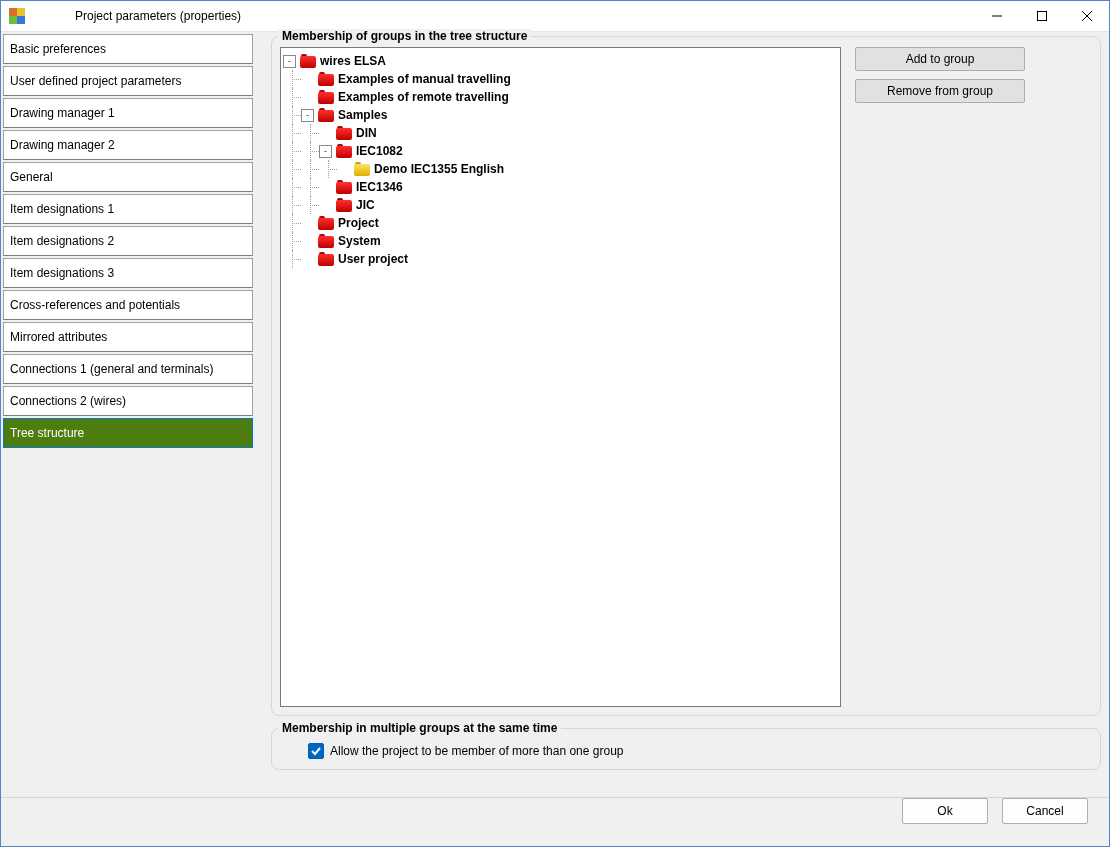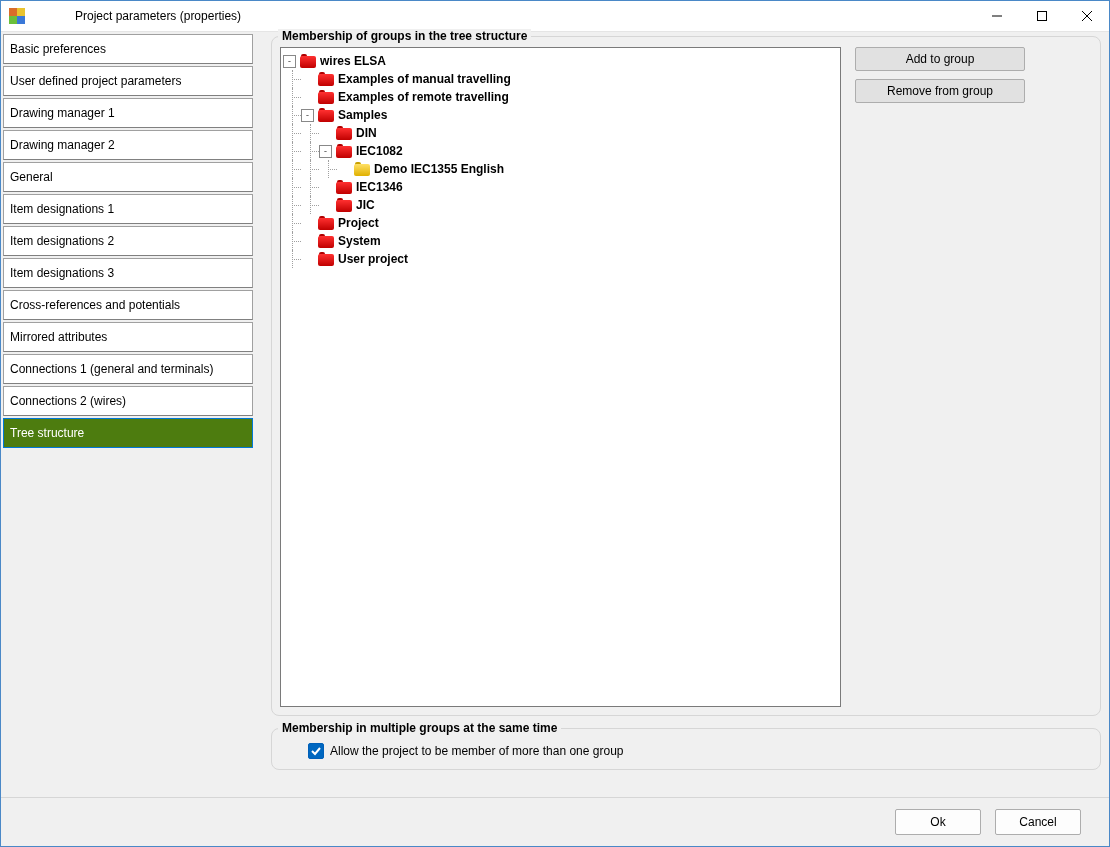--- a/index.html
+++ b/index.html
@@ -44,21 +44,21 @@
   .tree-label{font-weight:bold;font-size:12px;}
 
   .side-buttons{flex:1;display:flex;flex-direction:column;justify-content:flex-end;align-items:flex-start;gap:8px;padding:0 0 8px 14px;}
   .btn{min-width:170px;height:24px;border:1px solid #adadad;background:#e1e1e1;border-radius:2px;font-family:inherit;font-size:12px;cursor:default;}
 
   .multi-box{padding-bottom:10px;}
   .chk-row{display:flex;align-items:center;gap:6px;margin-top:4px;padding-left:28px;}
   .chk{width:14px;height:14px;border:1px solid #005fb8;border-radius:2px;background:#0067c0;display:flex;align-items:center;justify-content:center;}
   .chk svg{width:10px;height:10px;stroke:#fff;stroke-width:2;fill:none;}
 
-  .footer{height:48px;border-top:1px solid #d6d6d6;background:#f0f0f0;display:flex;align-items:center;justify-content:flex-end;gap:14px;padding:0 28px;}
+  .footer{height:48px;border-top:1px solid #d6d6d6;background:#f0f0f0;display:flex;align-items:flex-start;justify-content:flex-end;gap:14px;padding:0 21px;}
   .footer .btn{min-width:86px;height:26px;background:#fdfdfd;}
 </style>
 </head>
 <body>
 
 <div class="window">
 
   <div class="titlebar">
     <div class="app-icon">
       <div class="row">

